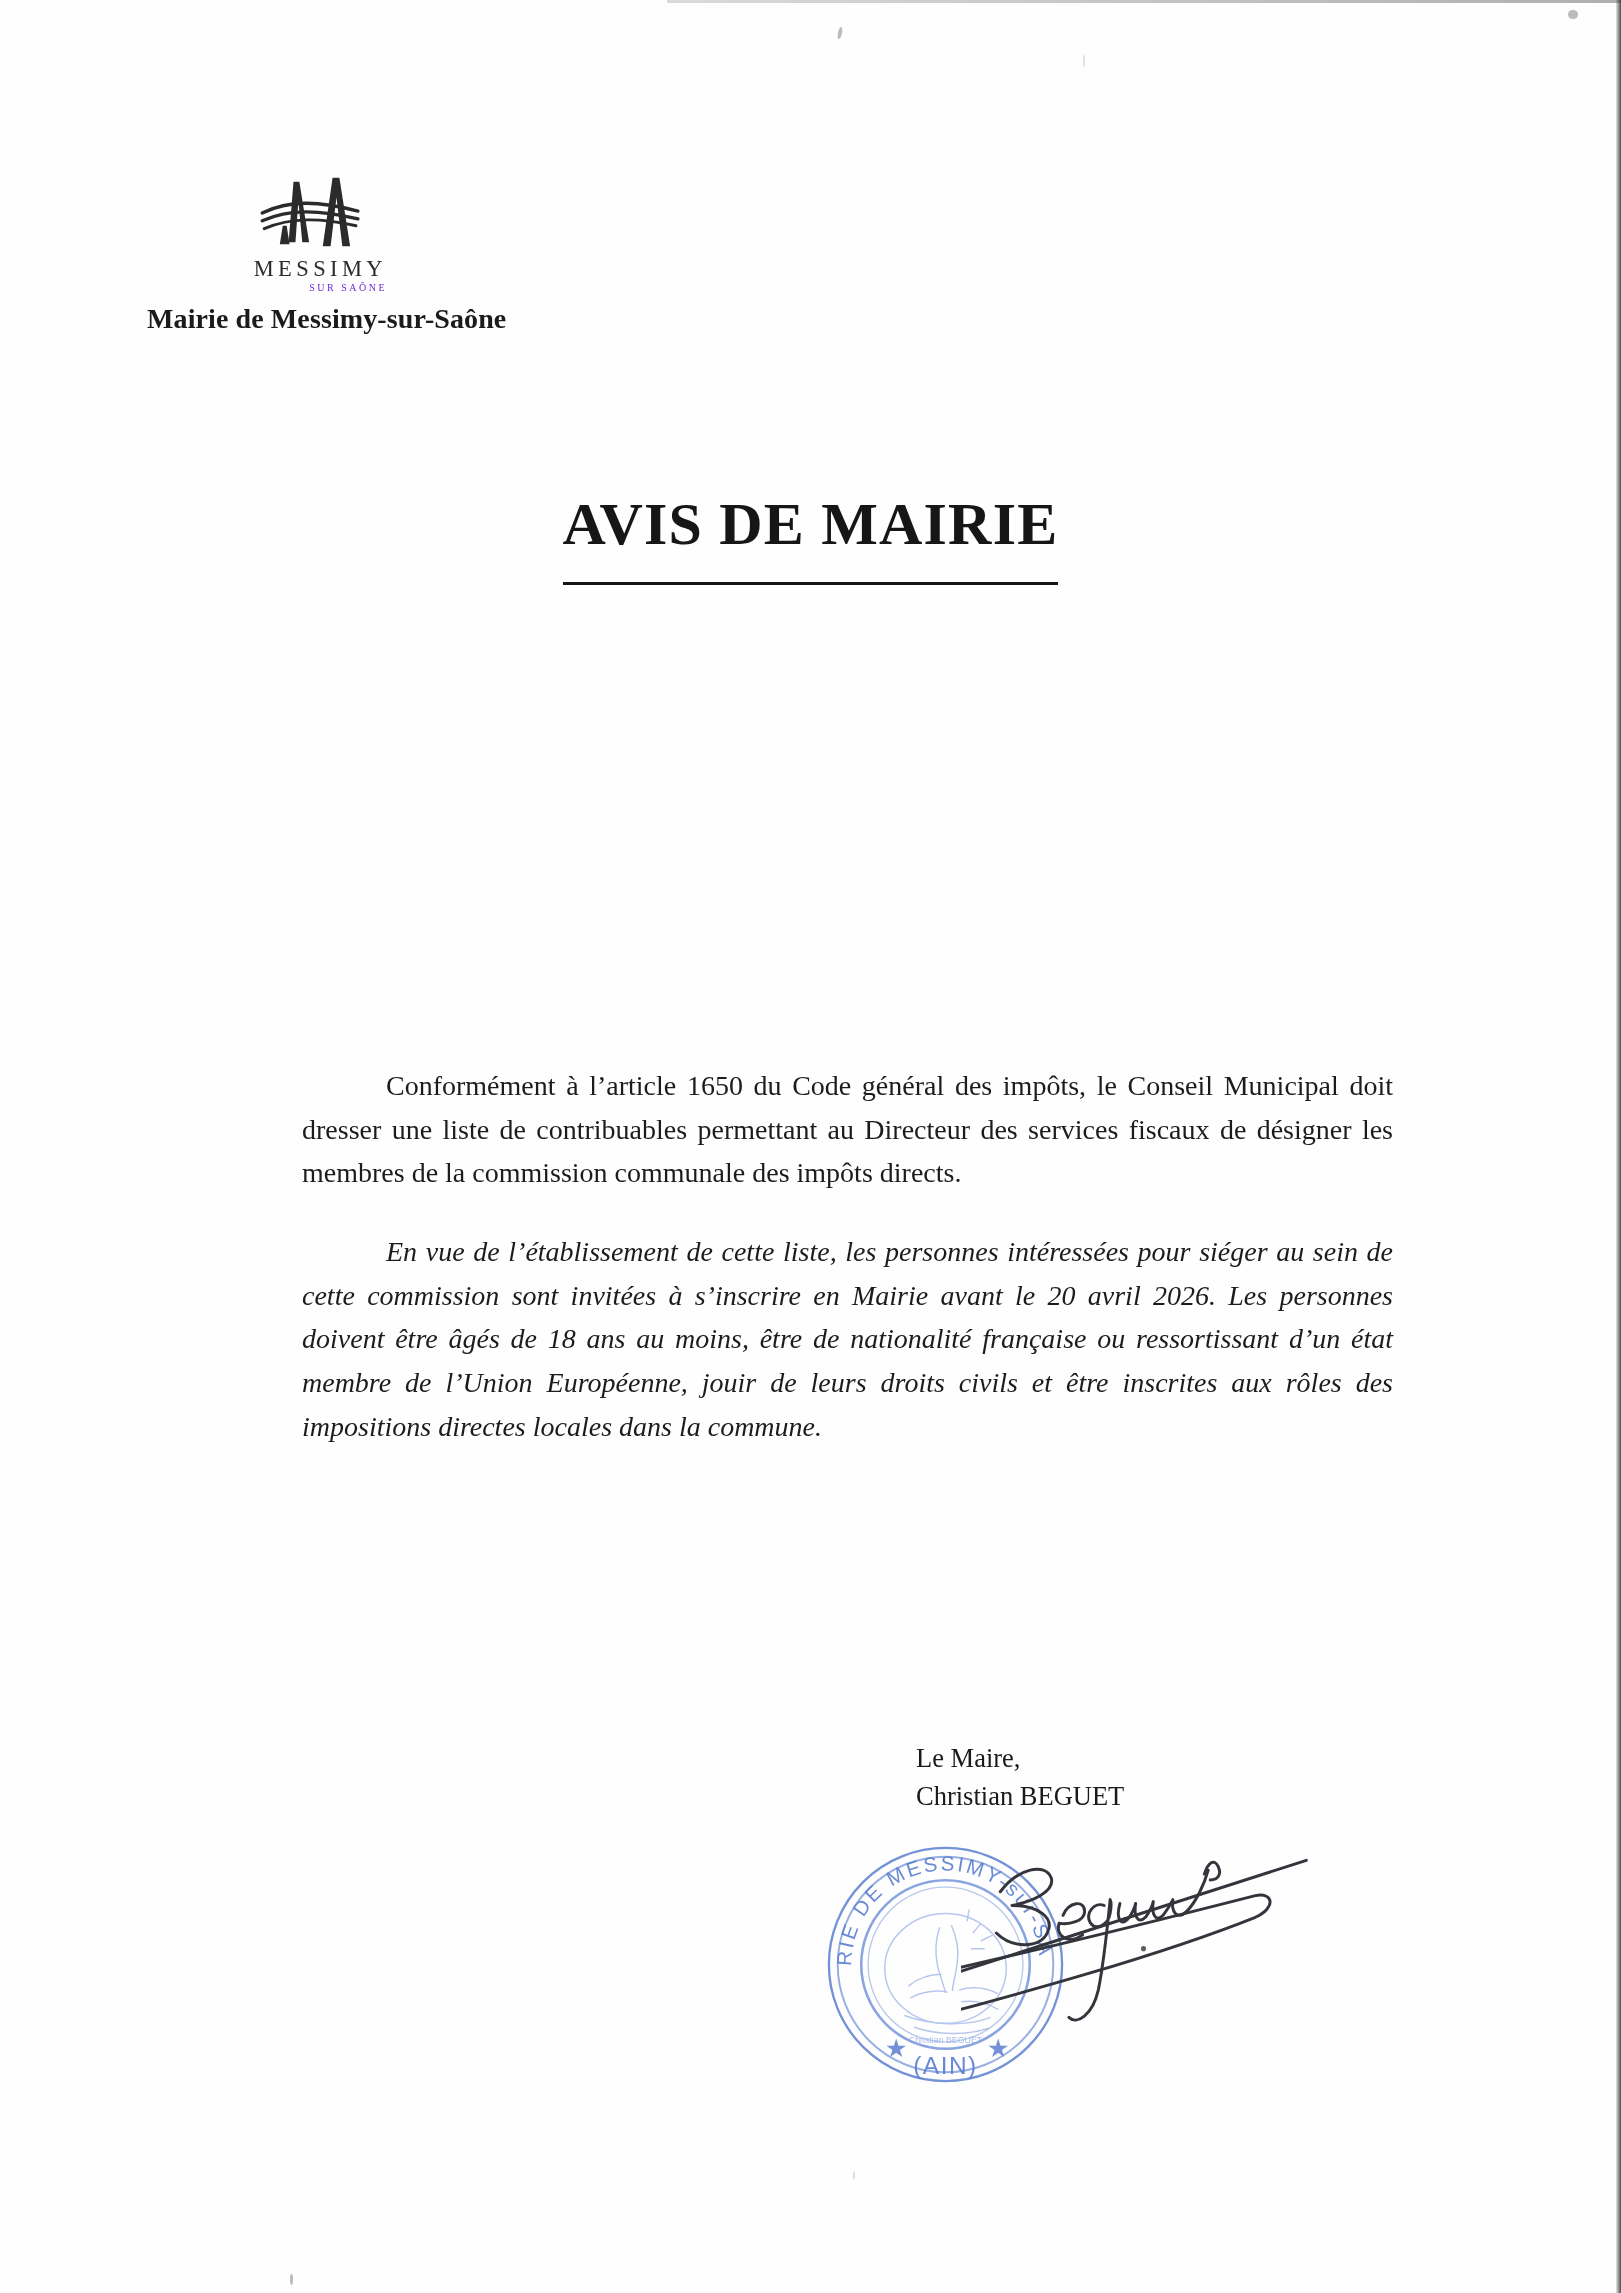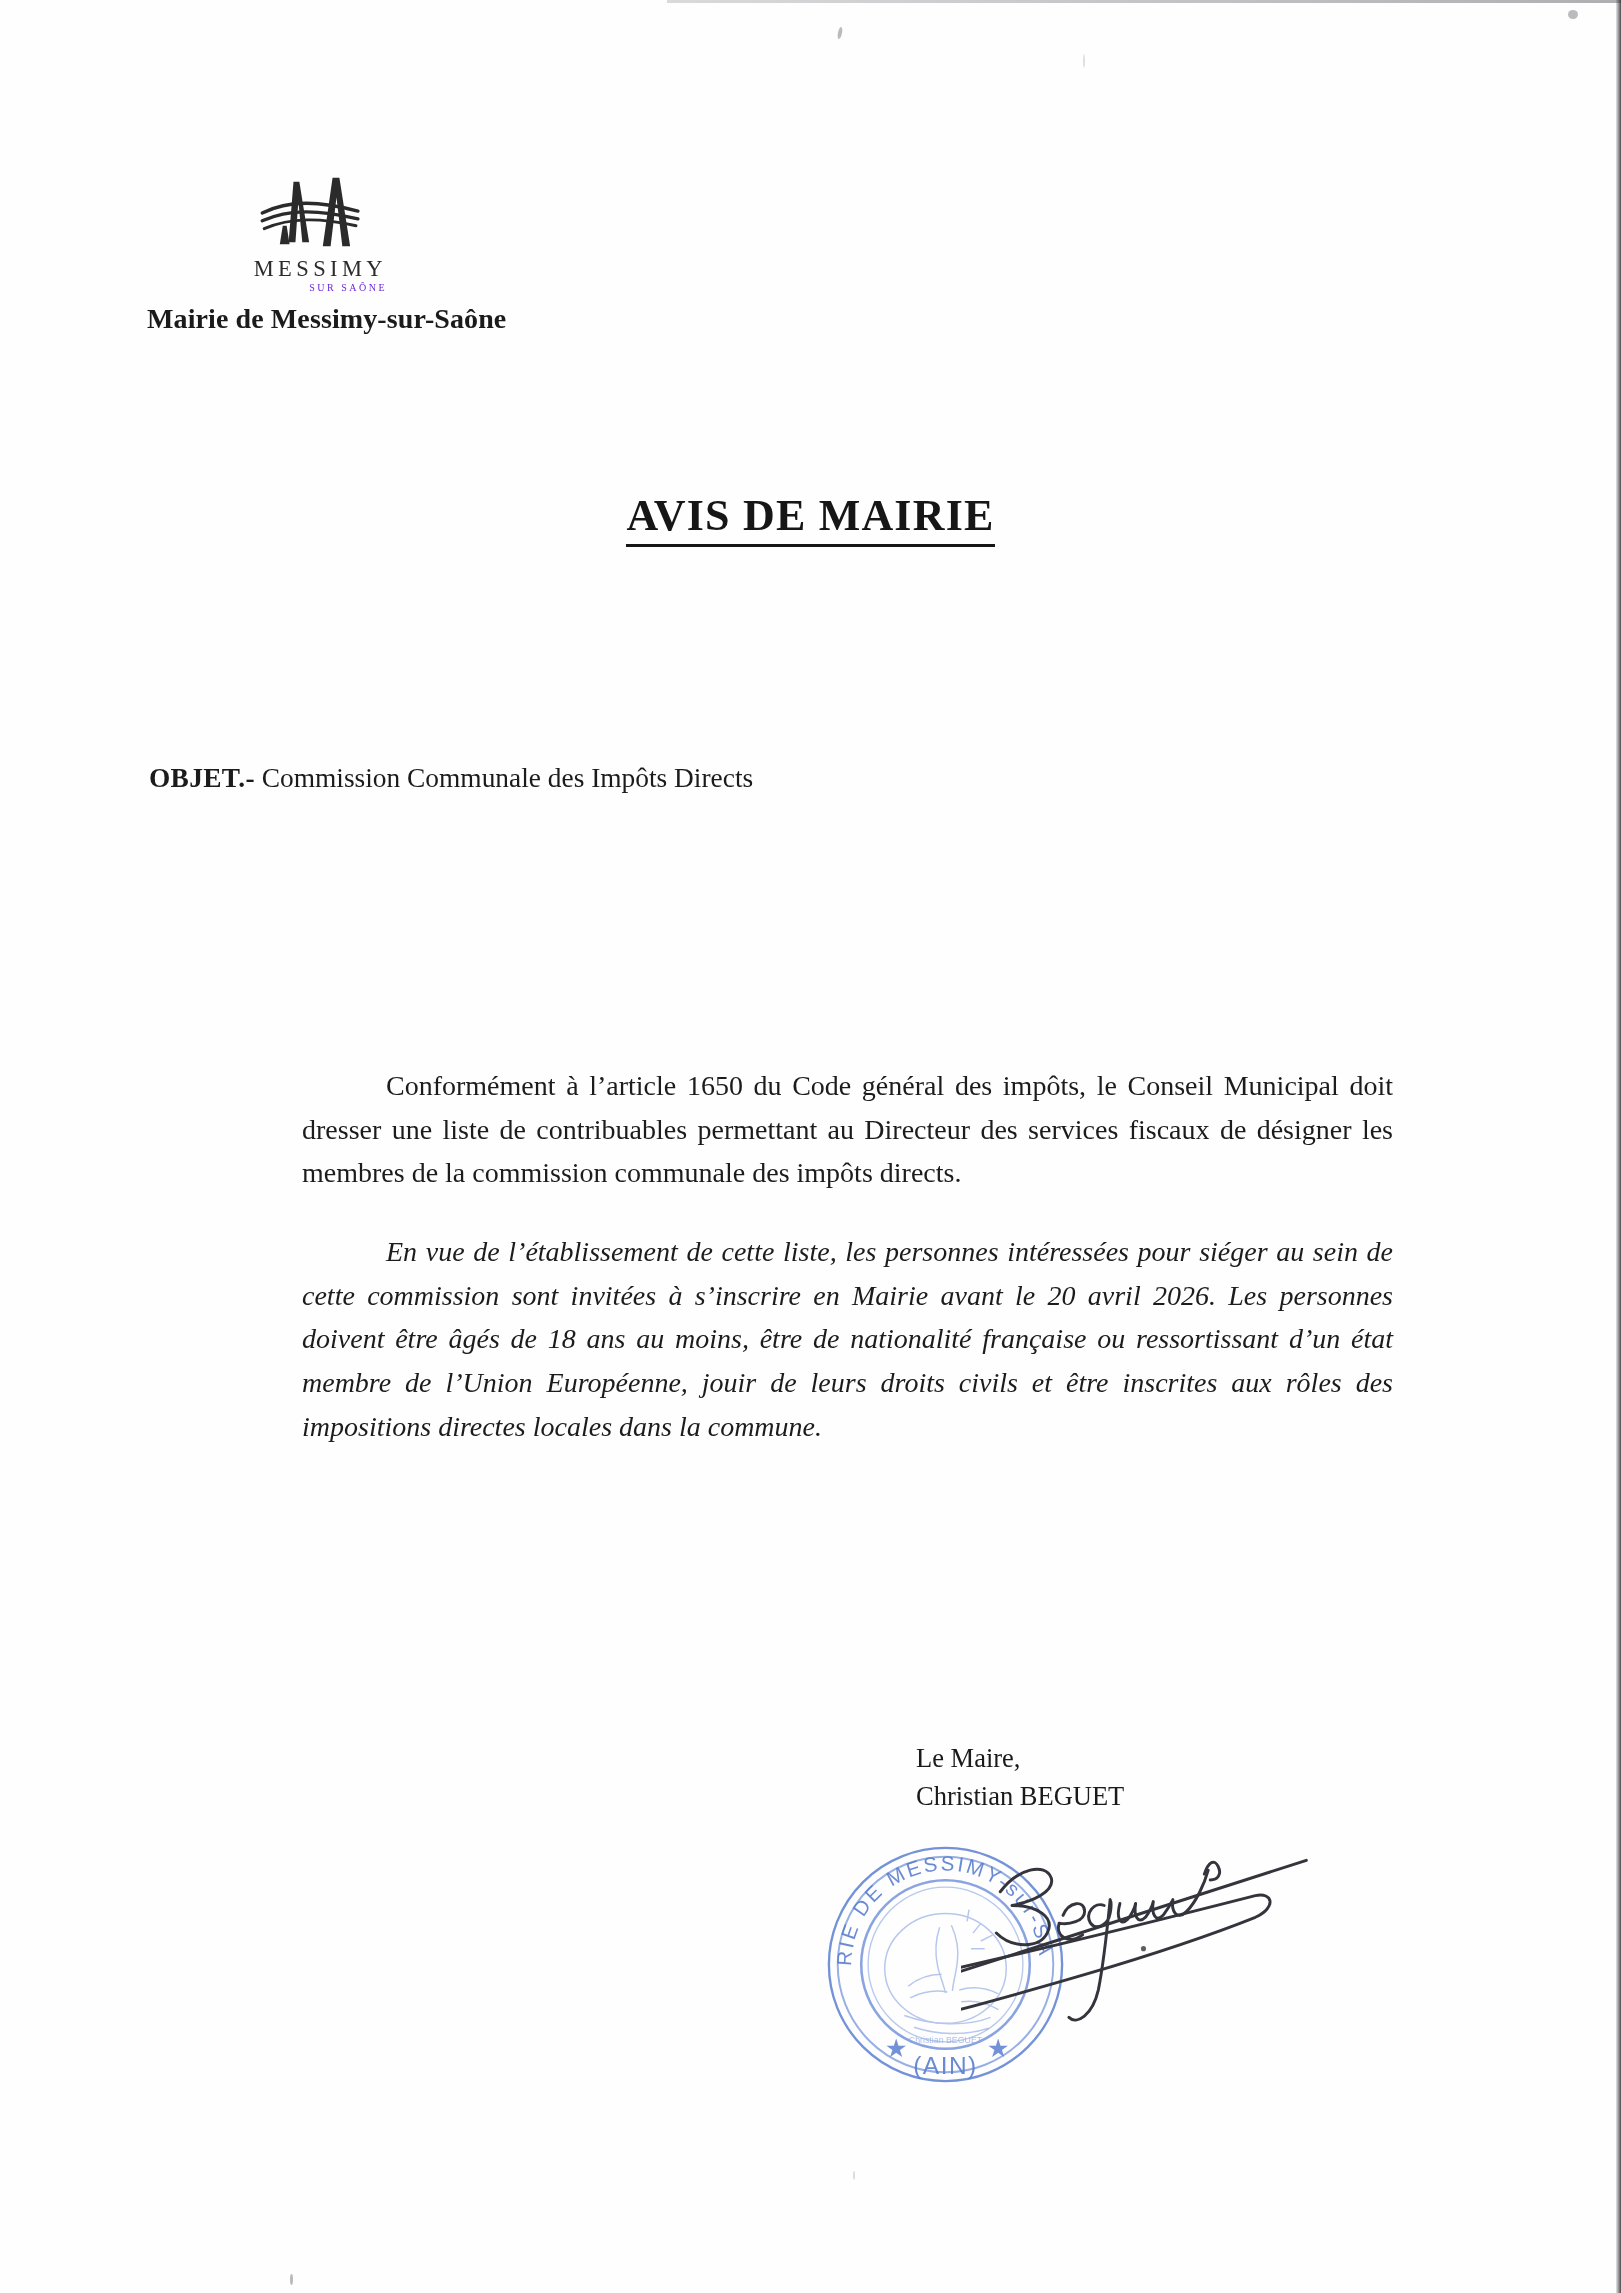--- a/index.html
+++ b/index.html
@@ -97,24 +97,24 @@
     position: absolute;
     left: 0;
     top: 490px;
     width: 1621px;
     text-align: center;
   }
   .doc-title .title-text {
     display: inline-block;
     font-family: "Liberation Serif", "DejaVu Serif", serif;
     font-weight: bold;
-    font-size: 44px;
+    font-size: 60px;
     letter-spacing: 1.2px;
     color: #161616;
-    padding-bottom: 3px;
+    padding-bottom: 23px;
     border-bottom: 3.9px solid #161616;
     text-align: right;
   }
 
   
   .objet-line {
     position: absolute;
     left: 149px;
     top: 763px;
     font-size: 27.4px;
@@ -211,23 +211,20 @@
       <div class="logo-wordmark">MESSIMY</div>
       <div class="logo-subword">SUR SAÔNE</div>
     </div>
     <div class="org-name">Mairie de Messimy-sur-Saône</div>
   </div>
 
   <div class="doc-title">
     <span class="title-text">AVIS DE MAIRIE</span>
   </div>
 
-  <div class="objet-line">
-    <span class="objet-label">OBJET.-</span><span class="objet-value"> Commission Communale des Impôts Directs</span>
-  </div>
 
   <div class="body-block">
     <p>Conformément à l’article 1650 du Code général des impôts, le Conseil Municipal doit dresser une liste de contribuables permettant au Directeur des services fiscaux de désigner les membres de la commission communale des impôts directs.</p>
     <p>En vue de l’établissement de cette liste, les personnes intéressées pour siéger au sein de cette commission sont invitées à s’inscrire en Mairie avant le 20 avril 2026. Les personnes doivent être âgés de 18 ans au moins, être de nationalité française ou ressortissant d’un état membre de l’Union Européenne, jouir de leurs droits civils et être inscrites aux rôles des impositions directes locales dans la commune.</p>
   </div>
 
   <div class="signature-block">
     <div>Le Maire,</div>
     <div>Christian BEGUET</div>
   </div>

